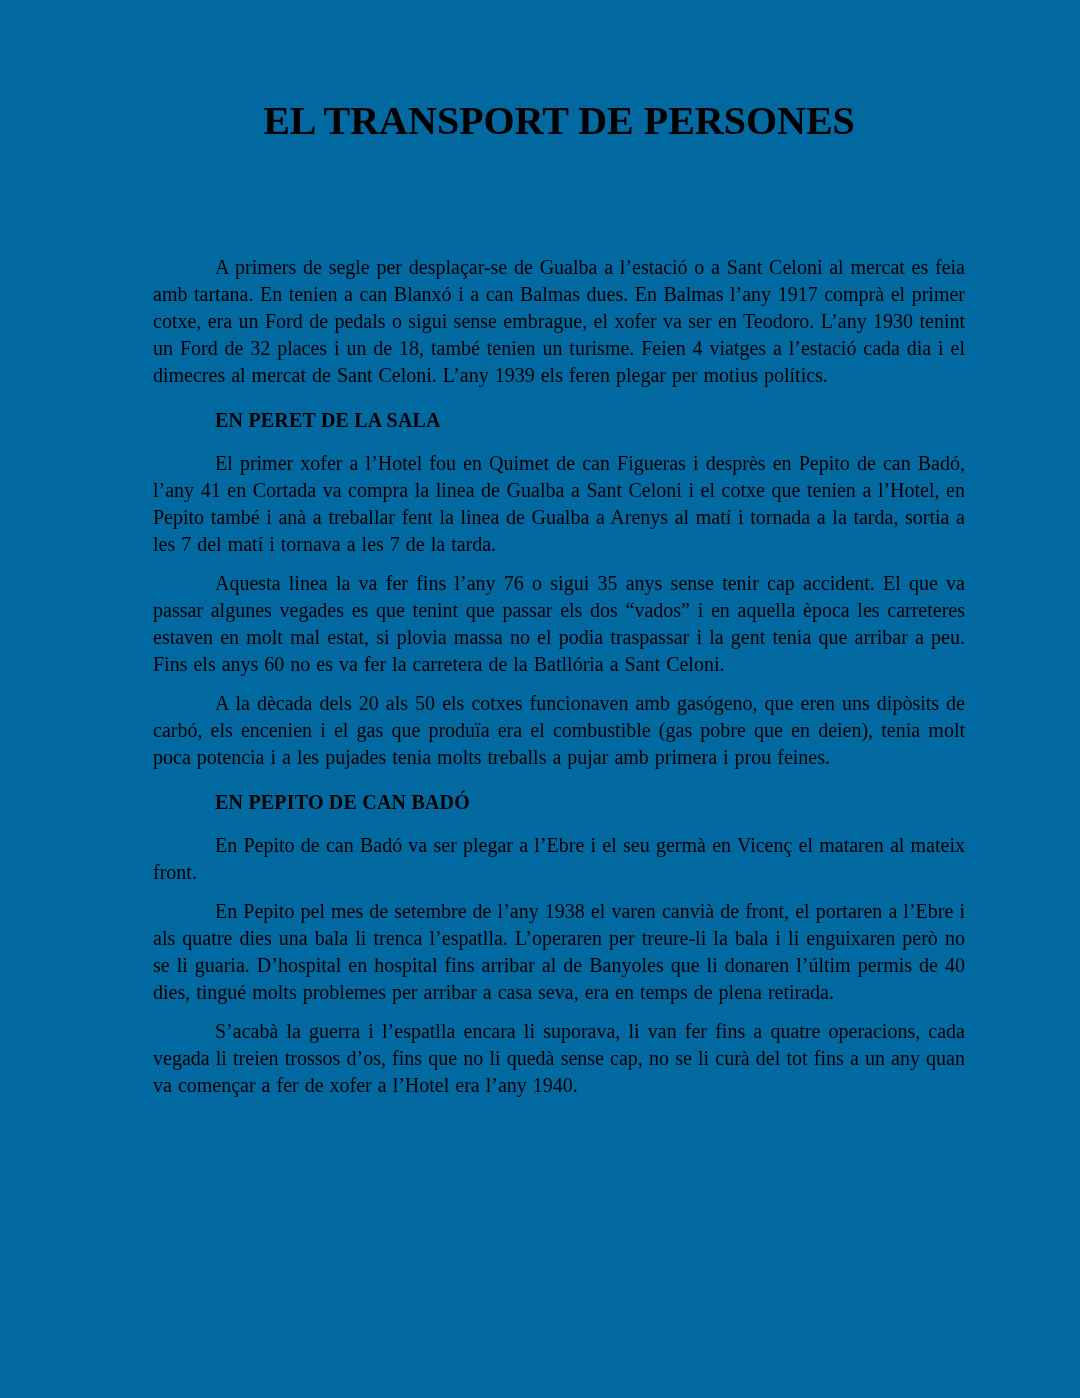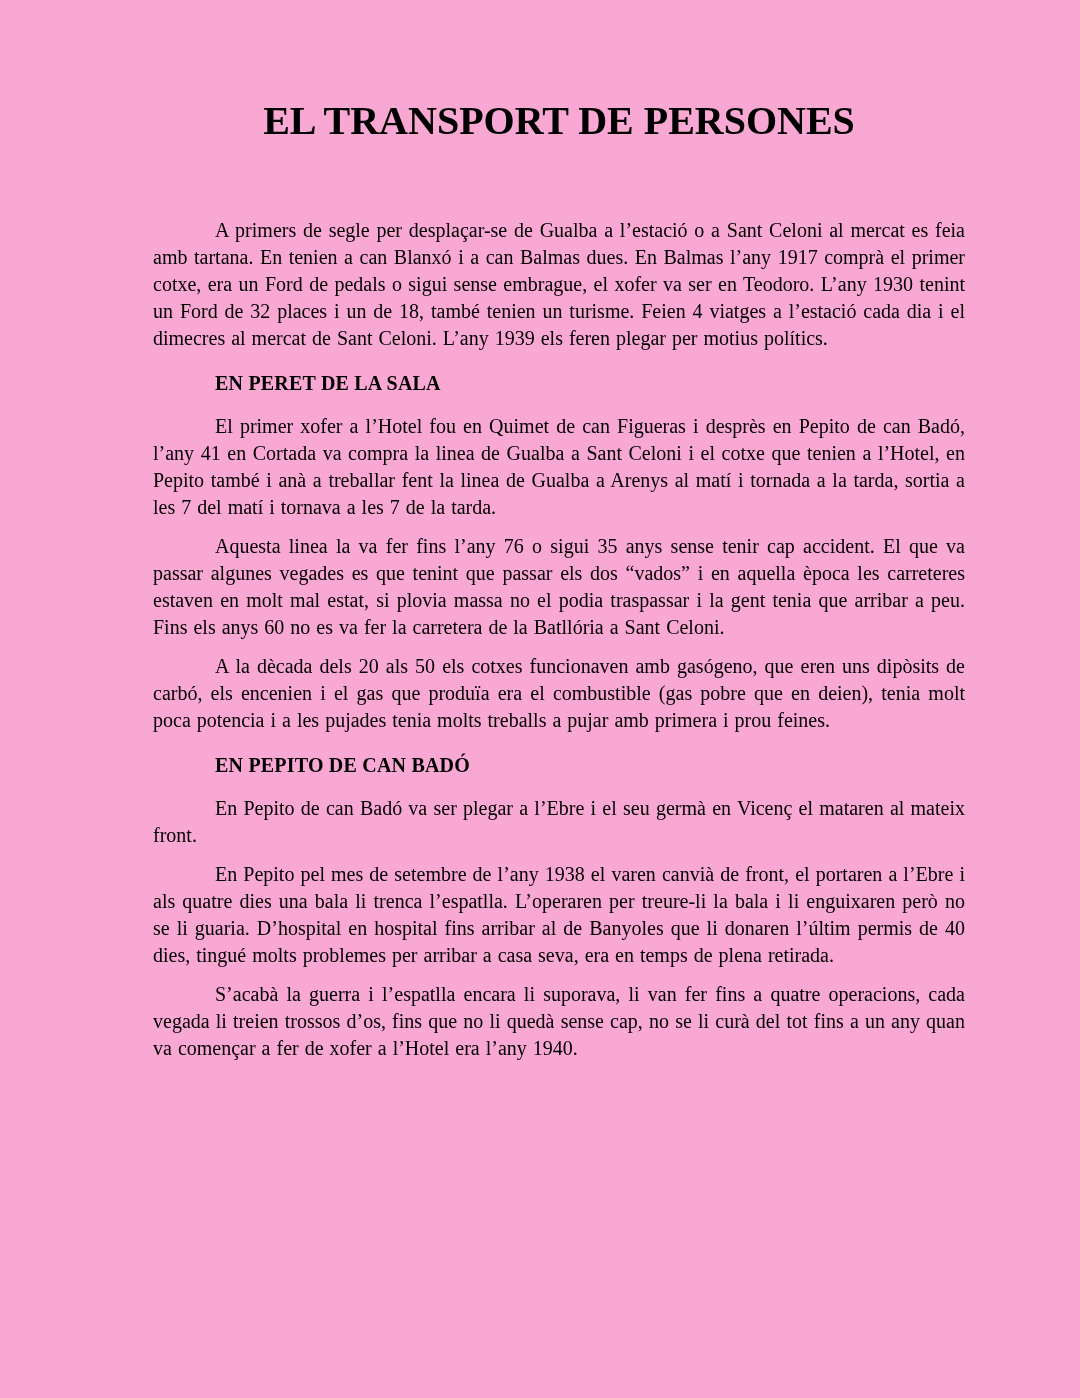--- a/index.html
+++ b/index.html
@@ -5,36 +5,36 @@
   html, body {
     margin: 0;
     padding: 0;
     background: #ffffff;
   }
   .page {
     position: relative;
     width: 1080px;
     height: 1398px;
     box-sizing: border-box;
-    background: #f9a8d4;
+    background: #0369a1;
     color: #000000;
     font-family: "Liberation Serif", "DejaVu Serif", serif;
     padding: 60px 115px 40px 153px;
     overflow: hidden;
   }
   .doc-title {
     font-size: 40px;
     line-height: 46px;
     font-weight: bold;
     text-align: center;
     margin: 38px 0 0 0;
     color: #000000;
   }
   .content {
-    margin-top: 73px;
+    margin-top: 110px;
     font-size: 20px;
     line-height: 27px;
   }
   .content p.paragraph {
     text-align: justify;
     text-indent: 62px;
     margin: 0 0 12px 0;
     word-spacing: 1px;
   }
   .content h2.heading {

